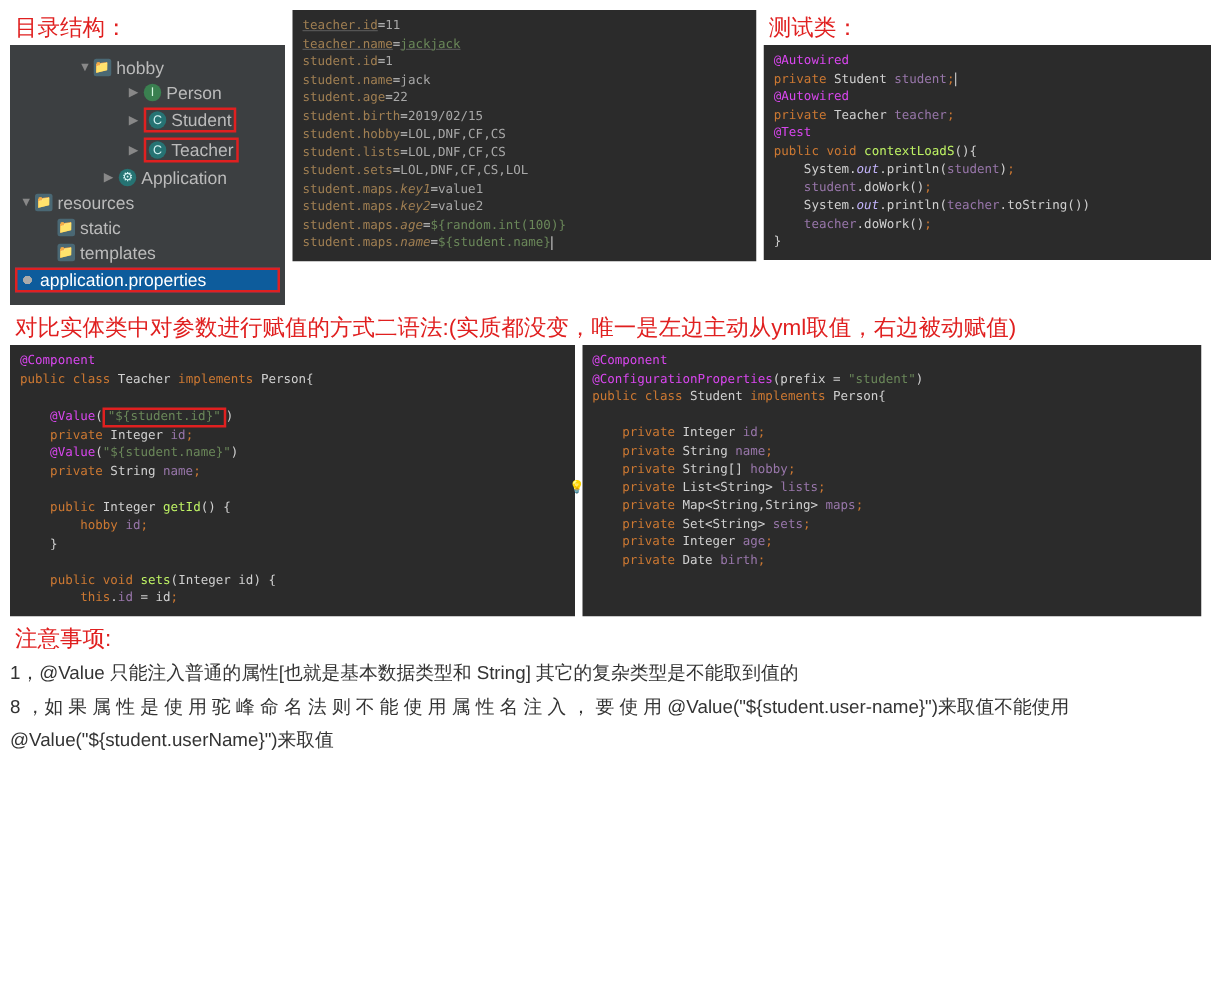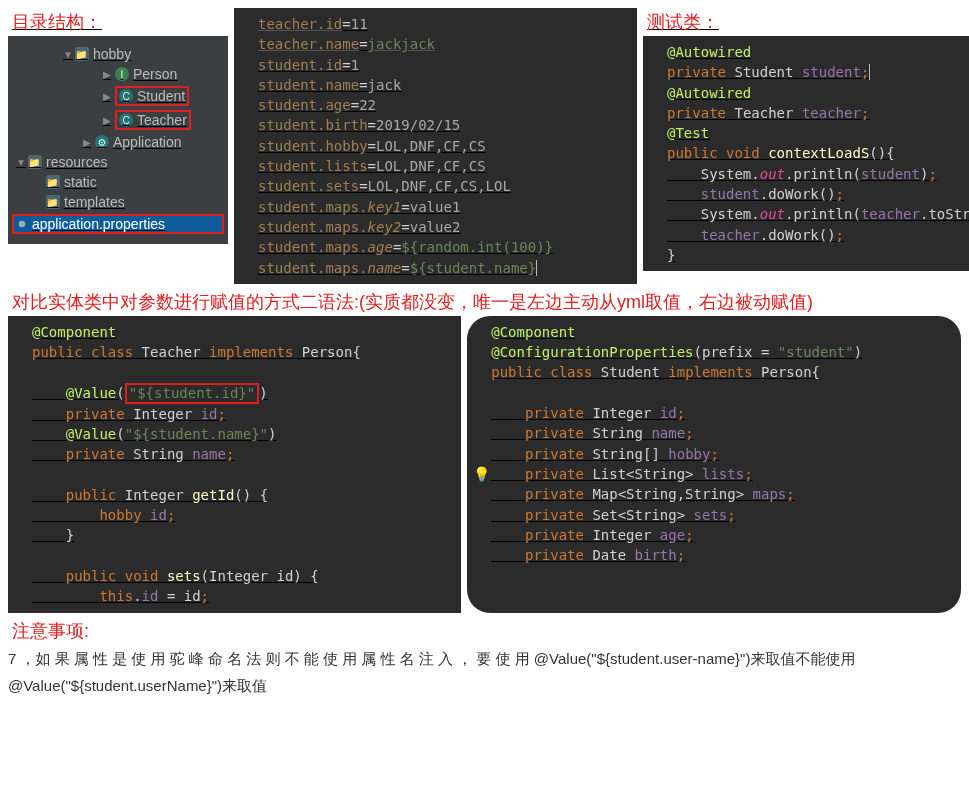--- a/index.html
+++ b/index.html
@@ -7,21 +7,20 @@
       padding: 8px;
       font-family: "Microsoft YaHei", sans-serif;
       width: 969px;
       box-sizing: border-box;
       background: #fff;
     }
     .row {
       display: flex;
       gap: 6px;
       margin-bottom: 4px;
-      text-decoration: underline;
     }
     .col {
       display: flex;
       flex-direction: column;
     }
     .heading-red {
       color: #e02020;
       font-size: 18px;
       font-weight: 500;
       padding: 2px 4px;
@@ -73,39 +72,39 @@
     }
     .gear-icon {
       width: 12px; height:12px; margin-right:4px; display:inline-block;
       background: radial-gradient(circle, #aaa 40%, transparent 42%);
       border-radius:50%;
     }
     .code-panel {
       background: #2b2b2b;
       color: #d0d0d0;
       font-family: "Consolas", monospace;
-      font-size: 14px;
-      padding: 6px 24px;
+      font-size: 10px;
+      padding: 6px 8px;
       line-height: 1.45;
       white-space: pre;
     }
     .panel2 { width: 355px; }
     .panel3 { width: 360px; }
     .panel-left { width: 450px; }
-    .panel-right { width: 495px; border-radius: 23px; }
+    .panel-right { width: 495px; }
     .c-key { color: #a07f52; }
     .c-prop { color: #a07f52; font-style: italic; }
     .c-val { color: #a8a8a8; }
-    .c-ann { color: #bef264; }
+    .c-ann { color: #d946ef; }
     .c-kw { color: #cc7832; }
     .c-type { color: #d0d0d0; }
     .c-field { color: #9876aa; font-style: normal;}
     .c-str { color: #6a8759; }
-    .c-method { color: #fef9c3; }
-    .c-static { color:#ec4899; font-style:italic;}
+    .c-method { color: #bef264; }
+    .c-static { color:#c4b5fd; font-style:italic;}
     .c-pun { color: #cc7832; }
     .underline { text-decoration: underline; text-decoration-color: #555; }
     .red-inline-box { border: 2px solid #e02020; padding: 0 2px; display: inline-block; line-height: 1.2;}
     .bulb {
       color: #e8bf6a;
       position: absolute;
       left: -18px;
     }
     .notes {
       font-size: 15px;
@@ -235,14 +234,15 @@
     <span class="c-kw">private</span> <span class="c-type">String[]</span> <span class="c-field">hobby</span><span class="c-pun">;</span>
 <span style="position:relative;"><span class="bulb">💡</span></span>    <span class="c-kw">private</span> <span class="c-type">List&lt;String&gt;</span> <span class="c-field">lists</span><span class="c-pun">;</span>
     <span class="c-kw">private</span> <span class="c-type">Map&lt;String,String&gt;</span> <span class="c-field">maps</span><span class="c-pun">;</span>
     <span class="c-kw">private</span> <span class="c-type">Set&lt;String&gt;</span> <span class="c-field">sets</span><span class="c-pun">;</span>
     <span class="c-kw">private</span> <span class="c-type">Integer</span> <span class="c-field">age</span><span class="c-pun">;</span>
     <span class="c-kw">private</span> <span class="c-type">Date</span> <span class="c-field">birth</span><span class="c-pun">;</span></div>
 </div>
 
 <div class="heading-red">注意事项:</div>
 <div class="notes">
-  <div>7 ，如 果 属 性 是 使 用 驼 峰 命 名 法 则 不 能 使 用 属 性 名 注 入 ， 要 使 用 @Value("${student.user-name}")来取值不能使用@Value("${student.userName}")来取值</div>
+  <div>1，@Value 只能注入普通的属性[也就是基本数据类型和 String] 其它的复杂类型是不能取到值的</div>
+  <div>8 ，如 果 属 性 是 使 用 驼 峰 命 名 法 则 不 能 使 用 属 性 名 注 入 ， 要 使 用 @Value("${student.user-name}")来取值不能使用@Value("${student.userName}")来取值</div>
 </div>
 
 </body></html>

